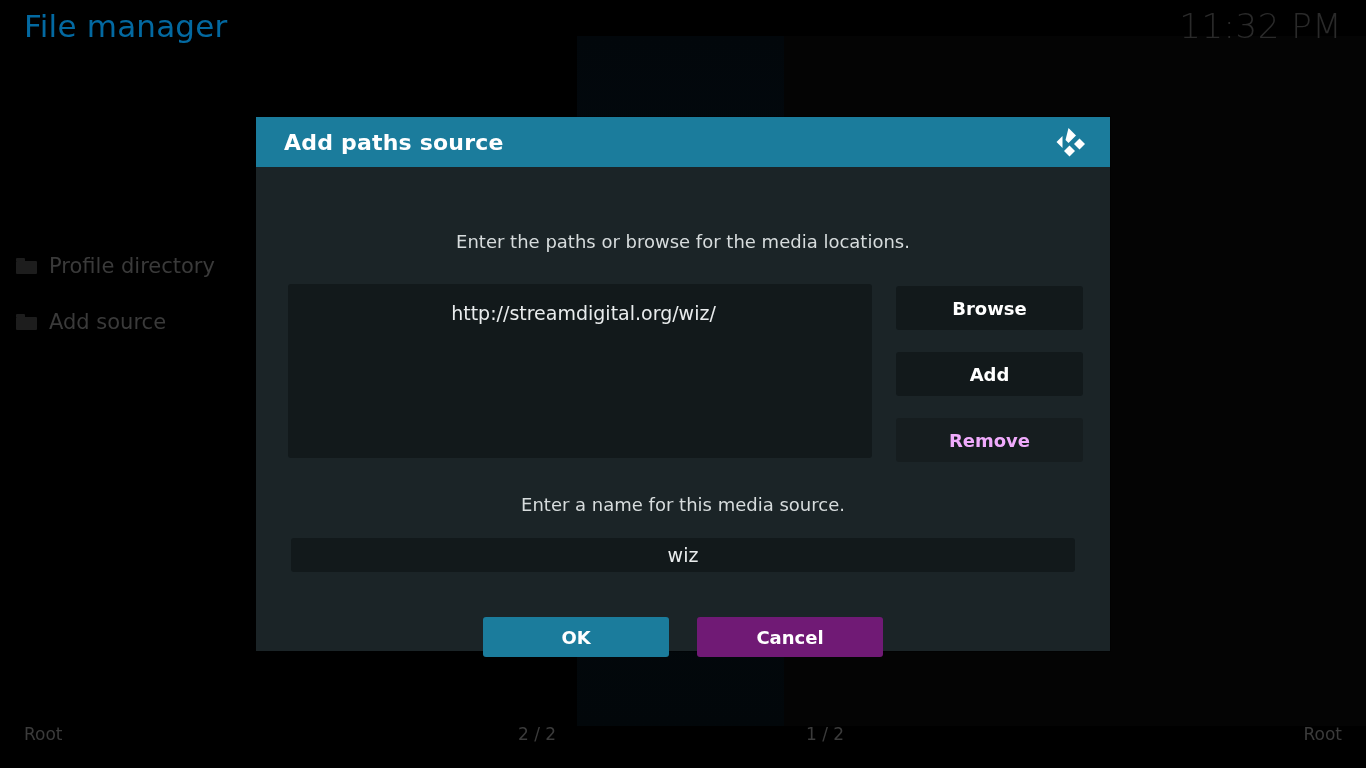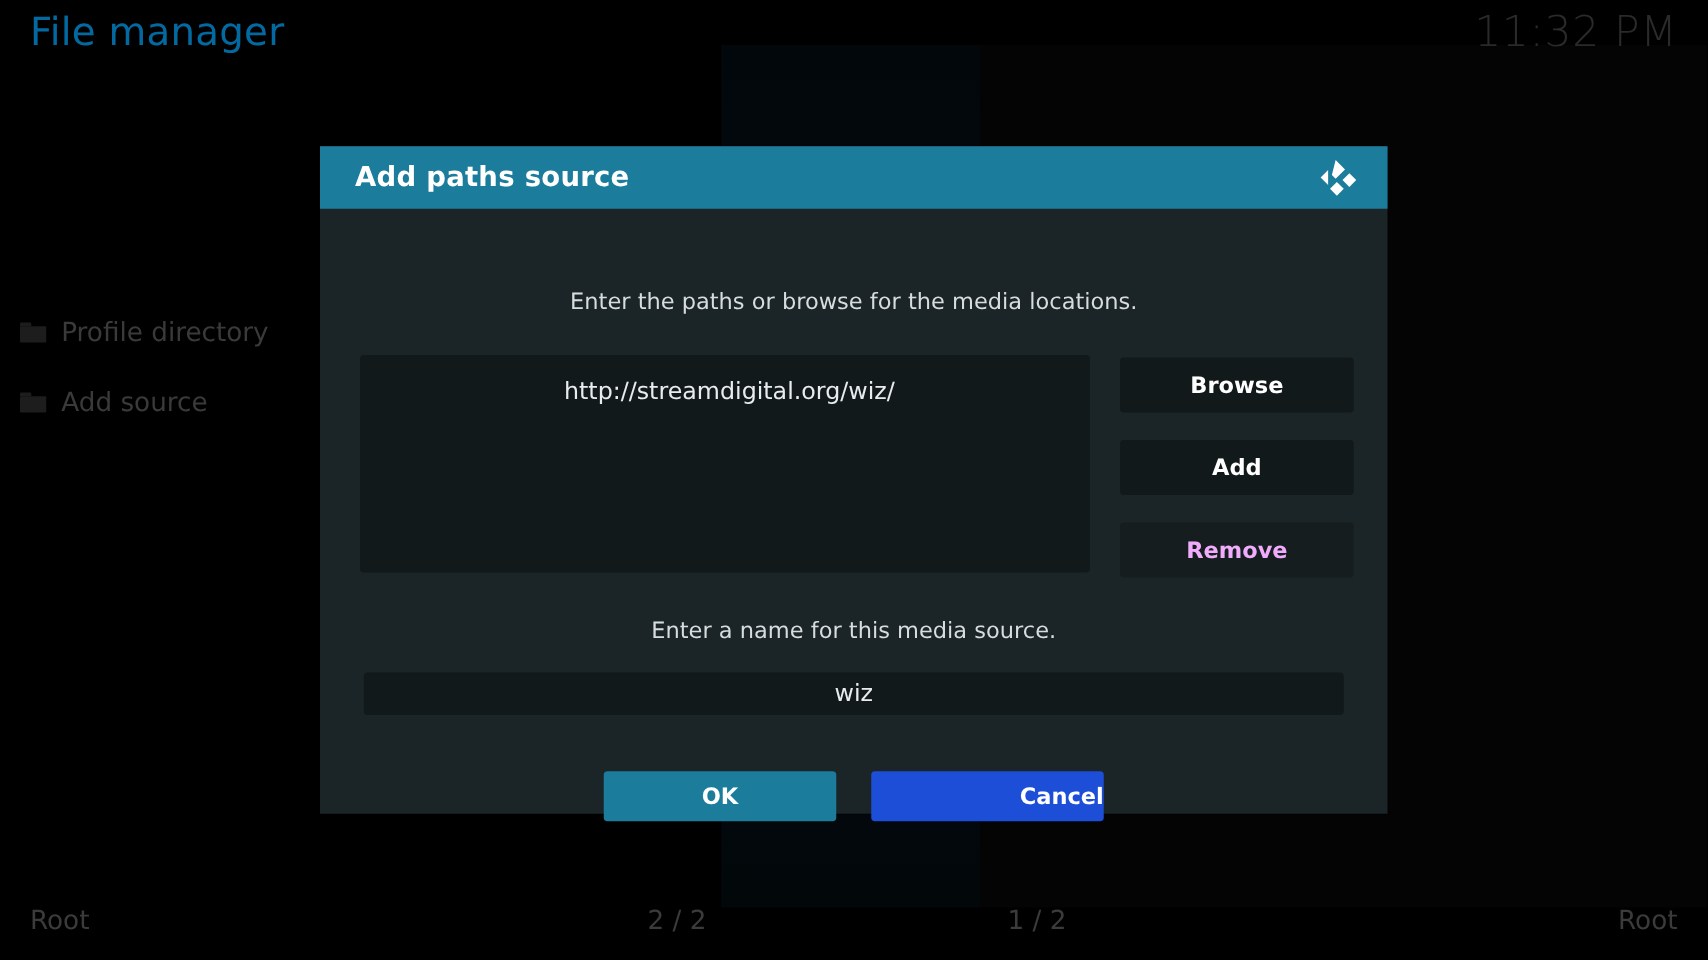--- a/index.html
+++ b/index.html
@@ -104,21 +104,21 @@
   #bg-statusbar {
     position: absolute;
     left: 0;
     right: 0;
     bottom: 0;
     height: 60px;
   }
   .status-text {
     position: absolute;
     top: 16px;
-    font-size: 21px;
+    font-size: 17px;
     color: #3b3b3b;
     font-weight: 400;
   }
   #status-left   { left: 24px; }
   #status-c1     { left: 518px; }
   #status-c2     { left: 806px; }
   #status-right  { right: 24px; }
 
   
   #dialog {
@@ -241,21 +241,21 @@
     border: none;
     border-radius: 3px;
     font-family: inherit;
     font-size: 18px;
     font-weight: bold;
     color: #ffffff;
     cursor: pointer;
     padding: 0;
   }
   #btn-ok     { background: #1b7c9c; }
-  #btn-cancel { background: #1d4ed8; text-align: right; }
+  #btn-cancel { background: #701a75; }
 </style>
 </head>
 <body>
 
 <div id="bg-screen">
 
   <div class="bg-panel"></div>
   <div class="bg-panel-right"></div>
 
   <div id="bg-title">File manager</div>

